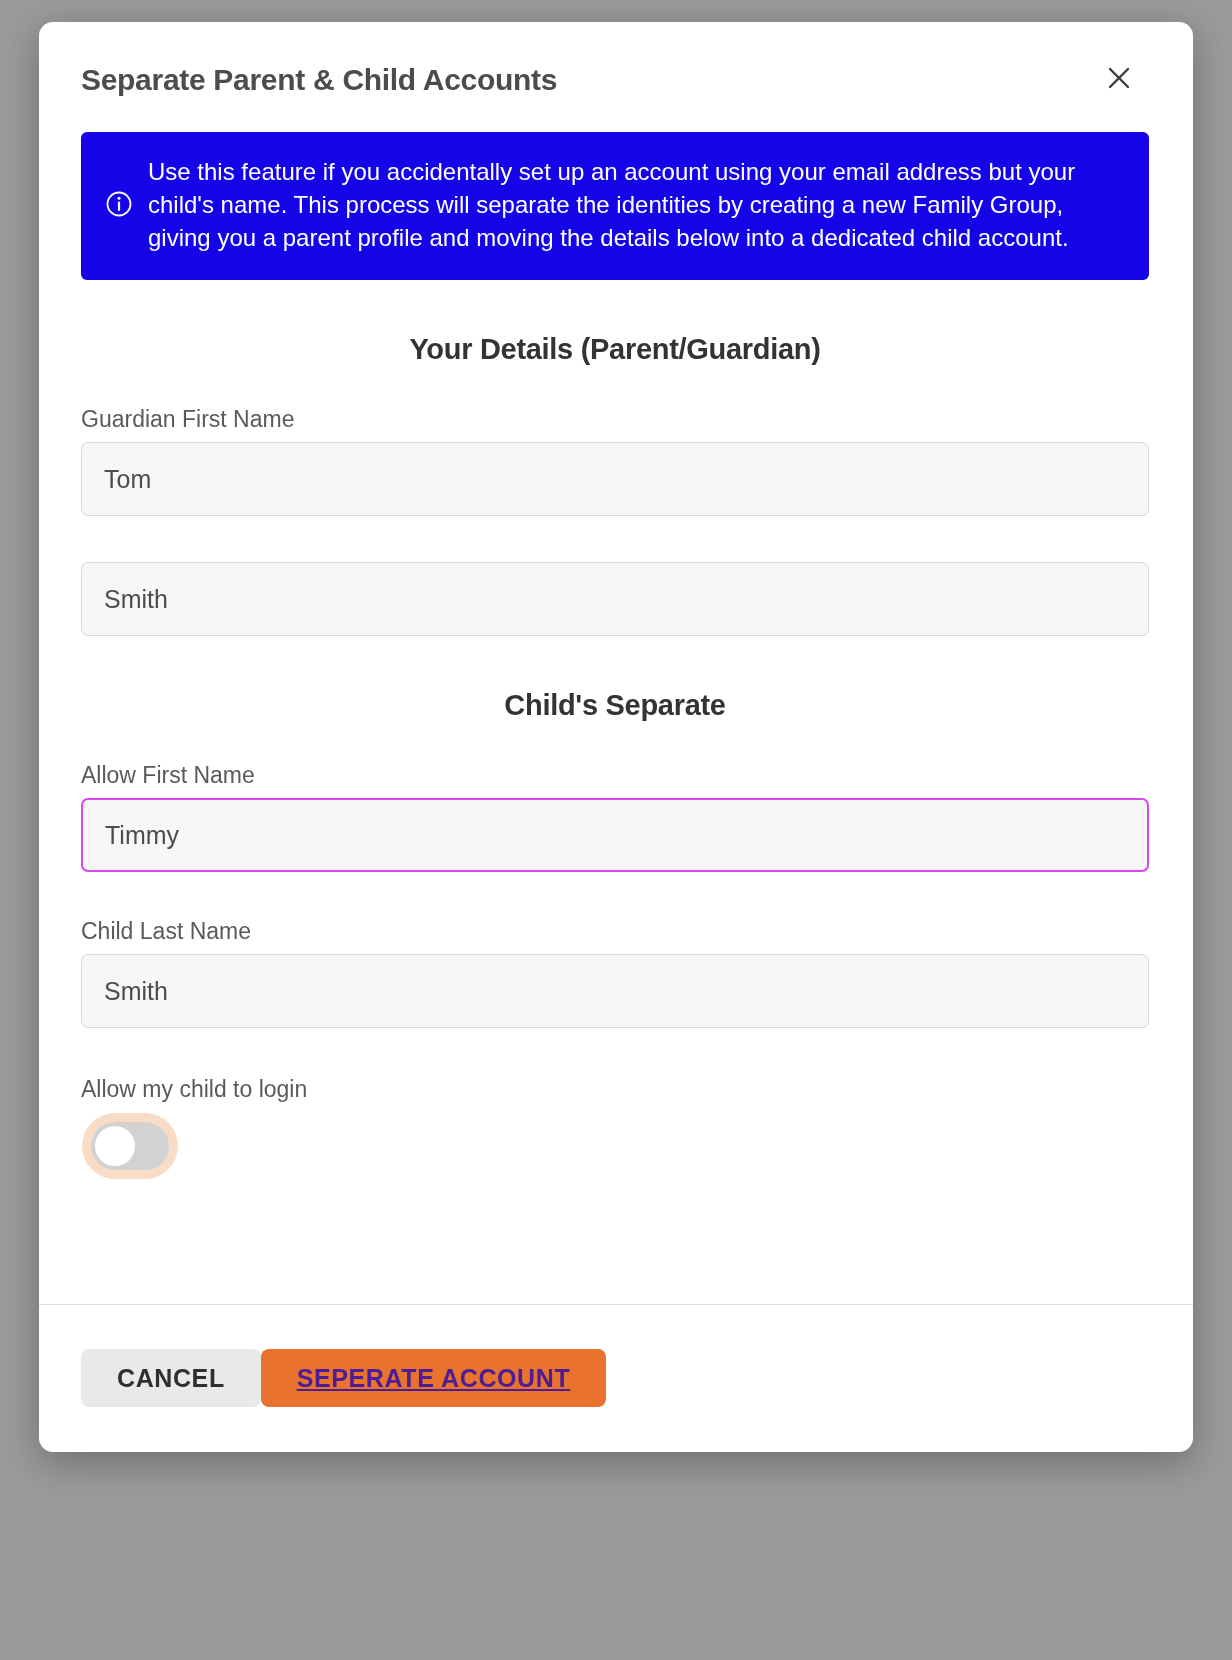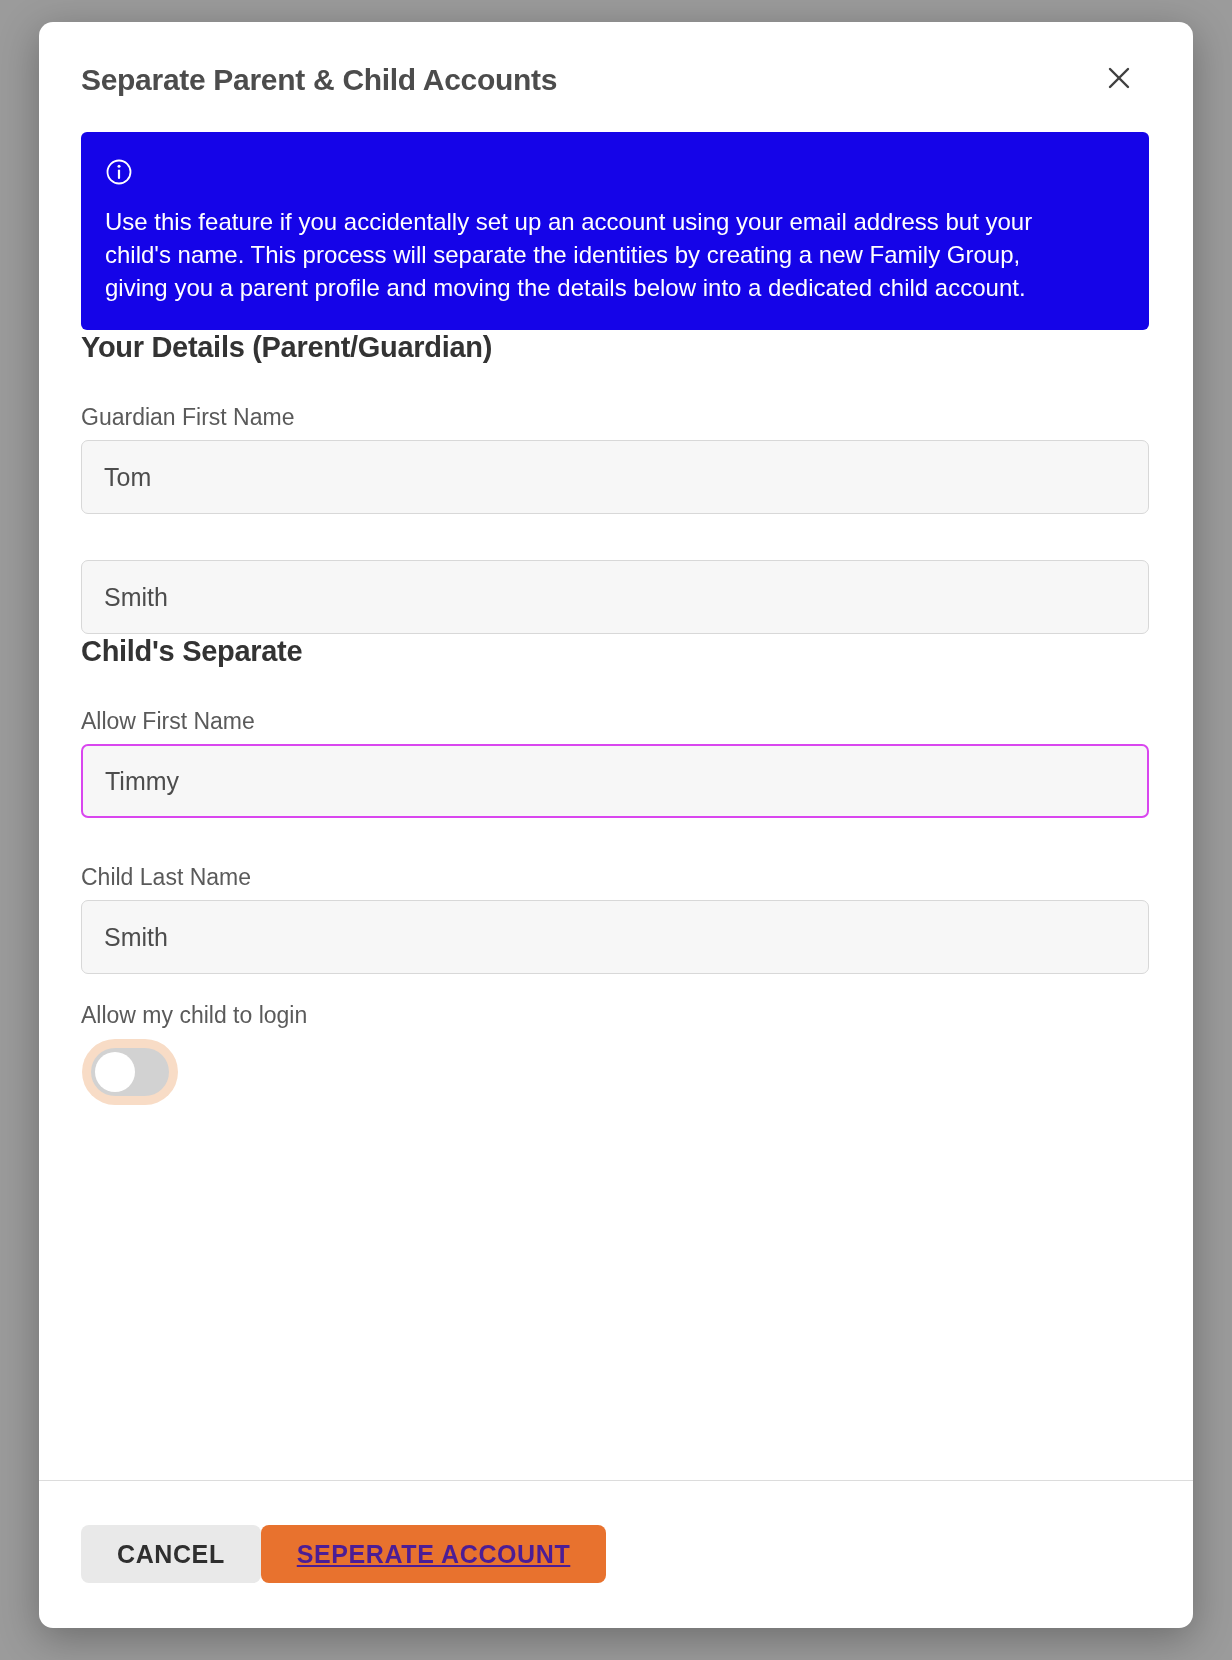--- a/index.html
+++ b/index.html
@@ -3,21 +3,21 @@
 <meta charset="utf-8">
 <style>
   * { box-sizing: border-box; margin: 0; padding: 0; }
   html, body {
     width: 1232px; height: 1660px;
     background: #9b9b9b;
     overflow: hidden;
     font-family: "Liberation Sans", sans-serif;
   }
   .dialog {
-    width: 1154px; height: 1606px;
+    width: 1154px; height: 1430px;
     margin: 22px auto 0 auto;
     background: #ffffff;
     border-radius: 14px;
     box-shadow: 0 10px 40px rgba(0,0,0,0.30);
     display: flex; flex-direction: column;
     overflow: hidden;
   }
   .dialog-header {
     display: flex; align-items: flex-start; justify-content: space-between;
     padding: 40px 56px 0 42px;
@@ -36,23 +36,22 @@
   .dialog-body {
     flex: 1 1 auto;
     padding: 0 44px 0 42px;
     overflow: hidden;
   }
   .banner {
     margin-top: 34px;
     background: #1504e8;
     border-radius: 6px;
     padding: 23px 26px 26px 24px;
-    display: flex; align-items: flex-start; gap: 15px;
+    display: flex; align-items: center; gap: 15px;
     color: #ffffff;
-    flex-direction: column;
   }
   .banner-icon { flex: 0 0 auto; margin-top: 3px; }
   .banner-text {
     font-size: 24px; line-height: 33px; font-weight: 500;
     max-width: 955px;
   }
 
   .group { margin-top: 46px; }
   .group.first { margin-top: 28px; }
   .field-label {
@@ -67,26 +66,27 @@
     border-radius: 7px;
     padding: 0 22px;
     font-family: "Liberation Sans", sans-serif;
     font-size: 25px; color: #4d4d4d;
   }
   .text-input.focused {
     border: 2px solid #d946ef;
     background: #f7f7f7;
   }
   .section-heading {
+    margin-top: 52px;
     font-size: 29px; font-weight: 800; color: #333333;
-    letter-spacing: -0.3px; line-height: 34px;
+    letter-spacing: -0.3px; line-height: 34px; text-align: center;
   }
   .section-heading + .group { margin-top: 40px; }
 
-  .toggle-group { margin-top: 28px; }
+  .toggle-group { margin-top: 48px; }
   .toggle-label {
     display: block;
     font-size: 23px; color: #5a5a5a; line-height: 26px;
   }
   .toggle {
     margin: 20px 0 0 10px;
     width: 78px; height: 48px;
     background: #d2d2d2;
     border: none;
     border-radius: 24px;

